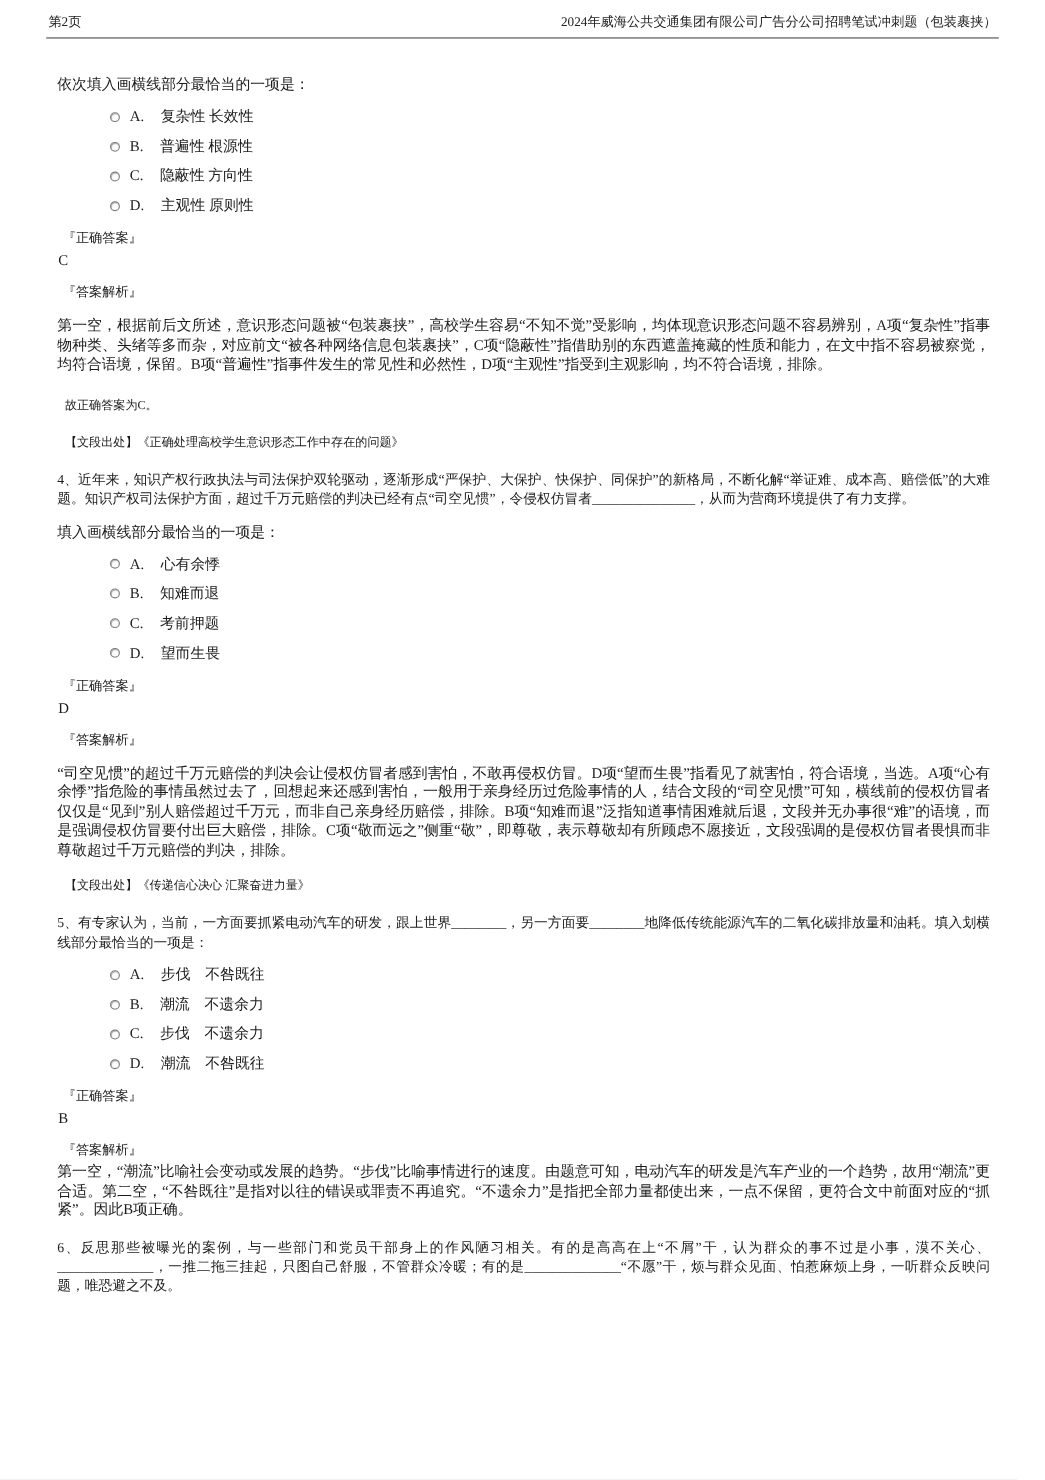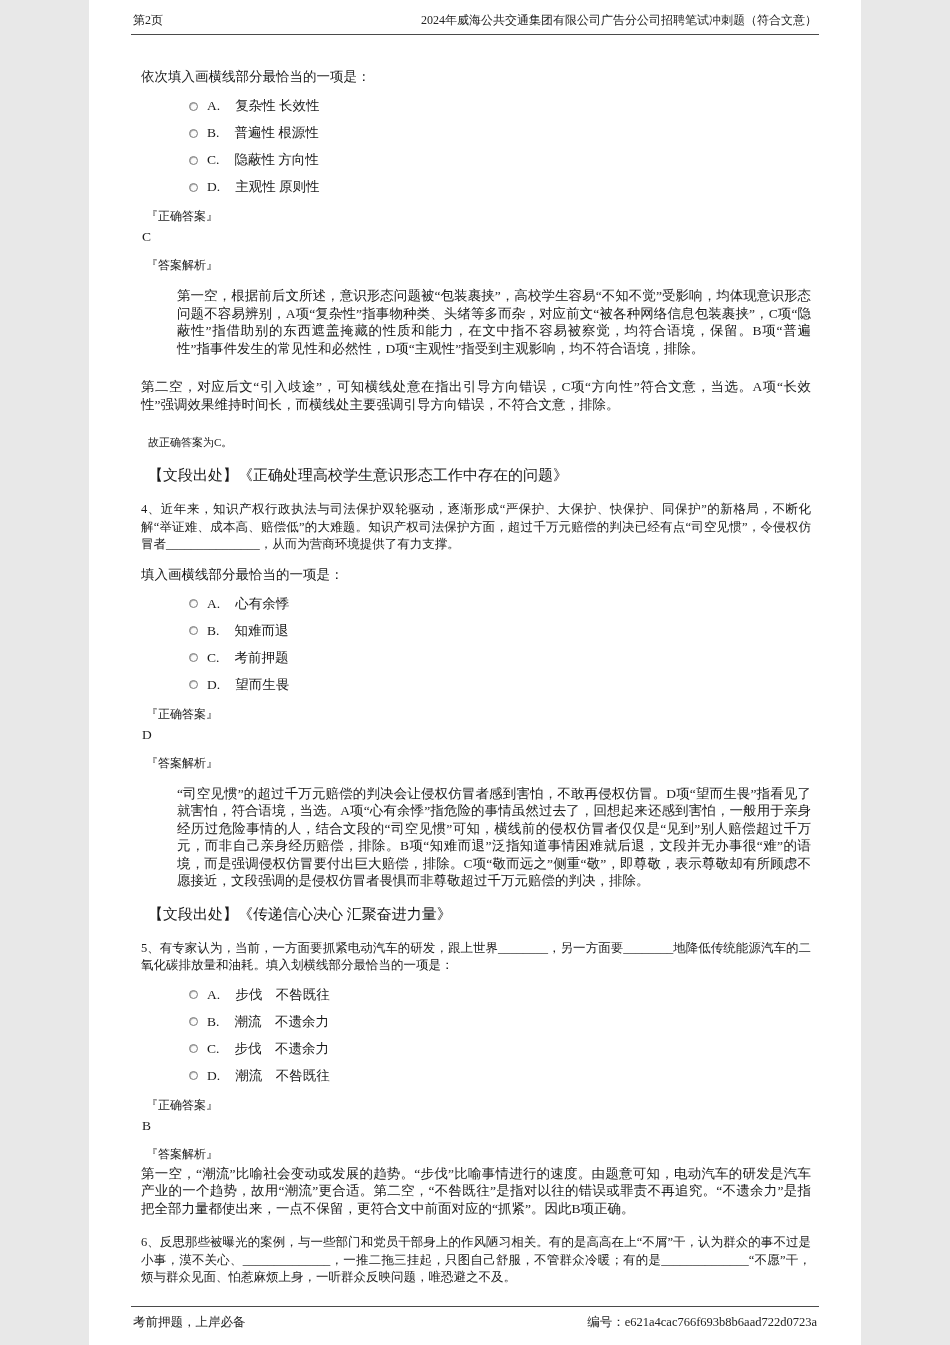--- a/index.html
+++ b/index.html
@@ -1,18 +1,18 @@
 <!DOCTYPE html>
 <html><head>
 <meta charset="utf-8">
 <style>
   * { margin:0; padding:0; box-sizing:border-box; }
   html,body { background:#e8e8e8; }
   .page {
-    width:772px; height:1345px; margin:0 auto; background:#ffffff;
+    width:950px; height:1345px; margin:0 auto; background:#ffffff;
     font-family:"Liberation Serif","DejaVu Serif",serif; color:#1a1a1a;
     position:relative; overflow:hidden;
   }
   
   .hdr {
     margin:0 42px; padding:12px 2px 5px 2px;
     border-bottom:1px solid #4a4a4a;
     display:flex; justify-content:space-between; align-items:flex-end;
     font-size:12px; color:#222;
   }
@@ -35,34 +35,34 @@
   .radio   {
     width:9px; height:9px; border-radius:50%;
     border:1px solid #7a7a7a; background:#fdfdfd;
     box-shadow: inset 0.6px 0.8px 1px rgba(0,0,0,0.35);
     margin-right:9px; flex:0 0 auto;
   }
   .letter  { margin-right:15px; }
   .ans-label { font-size:12px; line-height:20px; margin:8px 0 1px 5px; }
   .ans-value { font-size:13.5px; line-height:20px; margin:0 0 1px 1px; }
   .conclusion { font-size:11px; line-height:18px; margin:20px 0 0 7px; }
-  .source     { font-size:15px; line-height:18px; margin:15px 0 0 7px; }
+  .source     { font-size:11px; line-height:18px; margin:15px 0 0 7px; }
   .q-block { margin-top:17px; }
   .mt6  { margin-top:21px; }
-  .mt12 { margin-top:12px;margin-left:36px; }
+  .mt12 { margin-top:12px; }
   .mt16 { margin-top:12px; }
 </style>
 </head>
 <body>
 
 <div class="page">
 
   <div class="hdr">
     <span class="page-num">第2页</span>
-    <span class="doc-title">2024年威海公共交通集团有限公司广告分公司招聘笔试冲刺题（符合文意）</span>
+    <span class="doc-title">2024年威海公共交通集团有限公司广告分公司招聘笔试冲刺题（包装裹挟）</span>
   </div>
 
   <div class="content">
 
     <section>
       <p class="prompt mt6">依次填入画横线部分最恰当的一项是：</p>
 
       <div class="options">
         <div class="option">
           <span class="radio"></span>
@@ -84,21 +84,20 @@
           <span class="letter">D.</span>
           <span>主观性 原则性</span>
         </div>
       </div>
 
       <p class="ans-label">『正确答案』</p>
       <p class="ans-value">C</p>
       <p class="ans-label">『答案解析』</p>
 
       <p class="para mt12">第一空，根据前后文所述，意识形态问题被“包装裹挟”，高校学生容易“不知不觉”受影响，均体现意识形态问题不容易辨别，A项“复杂性”指事物种类、头绪等多而杂，对应前文“被各种网络信息包装裹挟”，C项“隐蔽性”指借助别的东西遮盖掩藏的性质和能力，在文中指不容易被察觉，均符合语境，保留。B项“普遍性”指事件发生的常见性和必然性，D项“主观性”指受到主观影响，均不符合语境，排除。</p>
-      <p class="para mt6">第二空，对应后文“引入歧途”，可知横线处意在指出引导方向错误，C项“方向性”符合文意，当选。A项“长效性”强调效果维持时间长，而横线处主要强调引导方向错误，不符合文意，排除。</p>
       <p class="conclusion">故正确答案为C。</p>
       <p class="source">【文段出处】《正确处理高校学生意识形态工作中存在的问题》</p>
     </section>
 
     <section class="q-block">
       <p class="stem">4、近年来，知识产权行政执法与司法保护双轮驱动，逐渐形成“严保护、大保护、快保护、同保护”的新格局，不断化解“举证难、成本高、赔偿低”的大难题。知识产权司法保护方面，超过千万元赔偿的判决已经有点“司空见惯”，令侵权仿冒者_______________，从而为营商环境提供了有力支撑。</p>
       <p class="prompt mt16">填入画横线部分最恰当的一项是：</p>
 
       <div class="options">
         <div class="option">
@@ -163,18 +162,14 @@
 
       <p class="para">第一空，“潮流”比喻社会变动或发展的趋势。“步伐”比喻事情进行的速度。由题意可知，电动汽车的研发是汽车产业的一个趋势，故用“潮流”更合适。第二空，“不咎既往”是指对以往的错误或罪责不再追究。“不遗余力”是指把全部力量都使出来，一点不保留，更符合文中前面对应的“抓紧”。因此B项正确。</p>
     </section>
 
     <section class="q-block">
       <p class="stem">6、反思那些被曝光的案例，与一些部门和党员干部身上的作风陋习相关。有的是高高在上“不屑”干，认为群众的事不过是小事，漠不关心、______________，一推二拖三挂起，只图自己舒服，不管群众冷暖；有的是______________“不愿”干，烦与群众见面、怕惹麻烦上身，一听群众反映问题，唯恐避之不及。</p>
     </section>
 
   </div>
 
-  <div class="ftr">
-    <span>考前押题，上岸必备</span>
-    <span>编号：e621a4cac766f693b8b6aad722d0723a</span>
-  </div>
 
 </div>
 
 </body></html>

